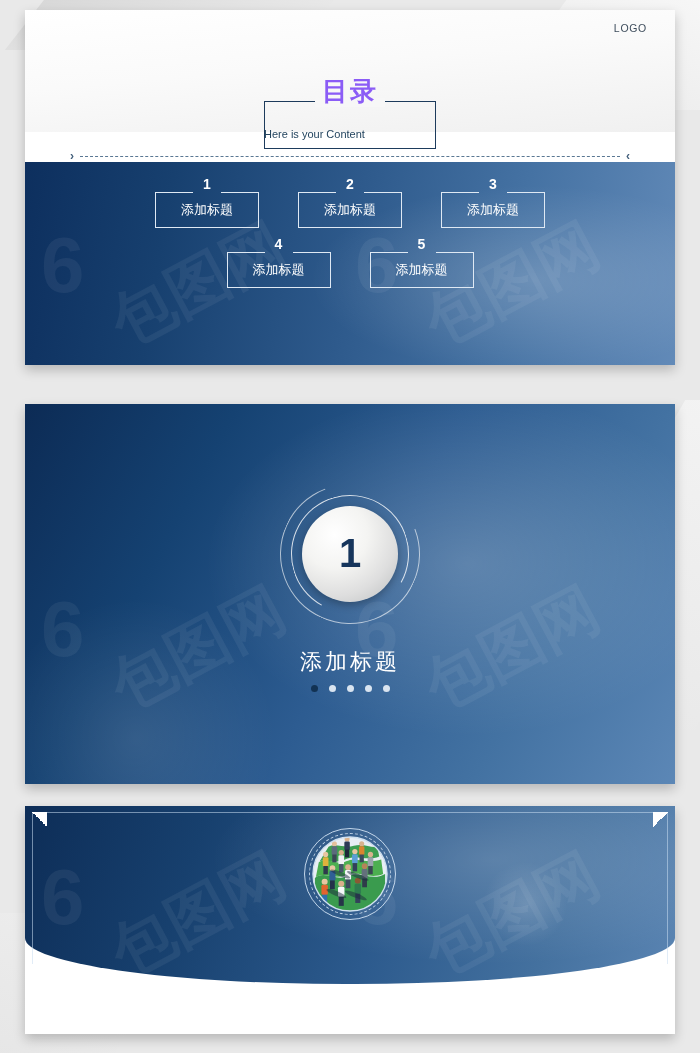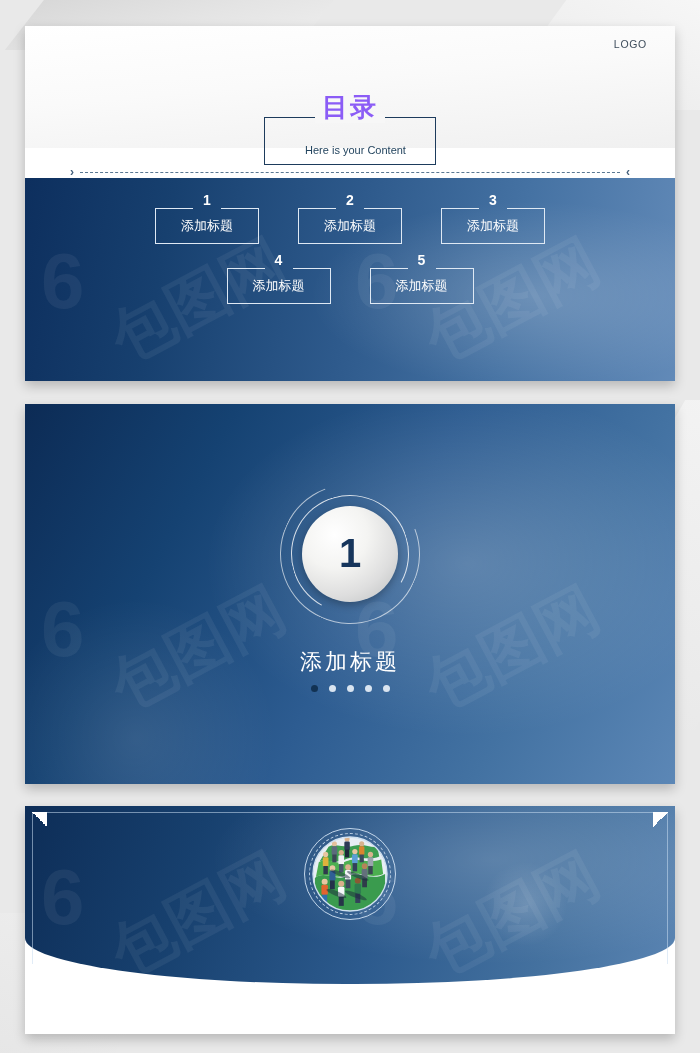--- a/index.html
+++ b/index.html
@@ -71,21 +71,21 @@
     font-weight: bold;
     white-space: nowrap;
     user-select: none;
   }
   .wm-light .wm-item { color: rgba(255,255,255,0.06); }
 
   .wm-six { font-size: 78px; letter-spacing: -2px; }
   .wm-zi  { font-size: 62px; transform: rotate(-28deg); }
 
   
-  #slide1 { top: 26px; height: 355px; background: #fff; }
+  #slide1 { top: 10px; height: 355px; background: #fff; }
 
   .s1-top {
     position: absolute;
     top: 0; left: 0; right: 0; height: 122px;
     background: linear-gradient(175deg, #ffffff 0%, #fafafa 45%, #f0f0f0 100%);
   }
   .logo {
     position: absolute;
     top: 12px; right: 28px;
     font-size: 10.5px;
@@ -119,24 +119,22 @@
     font-size: 26px;
     font-weight: bold;
     color: #8b5cf6;
     letter-spacing: 2px;
     line-height: 1;
     z-index: 5;
   }
   .title-sub {
     position: absolute;
     bottom: 9px; left: 0; right: 0;
-    text-align: center;
     font-size: 11px;
     color: #24455f;
-    margin-left: 11px;
   }
 
   .divider-row {
     position: absolute;
     top: 139px; left: 45px; right: 45px;
     height: 14px;
     display: flex;
     align-items: center;
     gap: 6px;
     z-index: 3;

